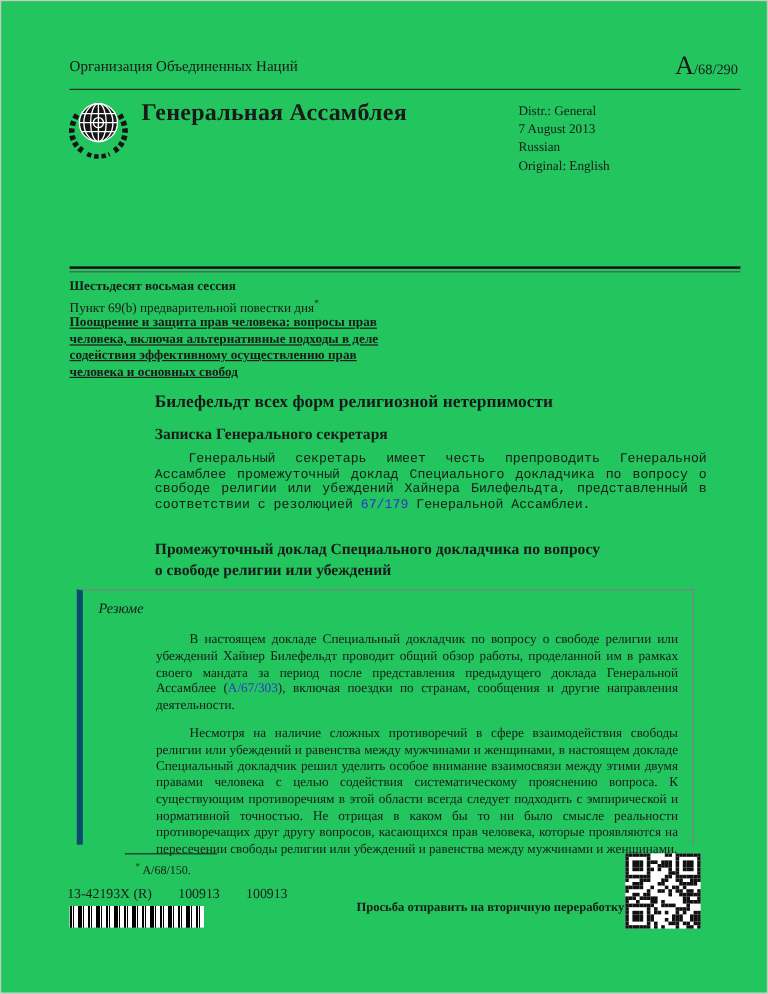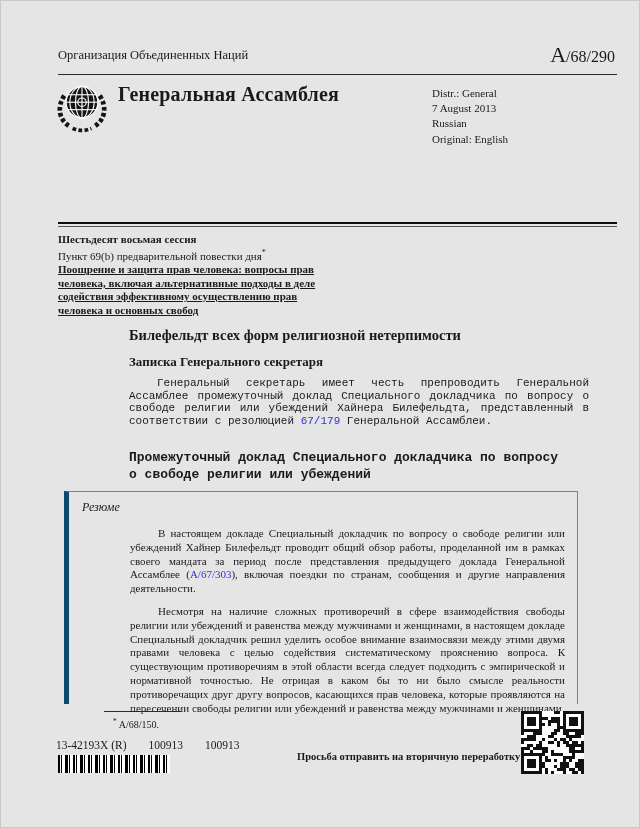--- a/index.html
+++ b/index.html
@@ -1,43 +1,43 @@
 <!DOCTYPE html>
 <html lang="ru" style="--link: #3333cc;"><head>
 <meta charset="utf-8">
 <style>
   html,body{margin:0;padding:0;background:#fff;}
   body{width:640px;height:828px;font-family:"Liberation Serif","DejaVu Serif",serif;color:#1a1a1a;}
-  .page{position:relative;width:640px;height:828px;background:#e5e5e5;box-sizing:border-box;border:1px solid #c9c9c9;overflow:hidden;}
+  .page{position:relative;width:640px;height:828px;background:#22c55e;box-sizing:border-box;border:1px solid #c9c9c9;overflow:hidden;}
   .abs{position:absolute;}
   a.doclink{color:var(--link,#3333cc);text-decoration:none;cursor:pointer;}
 
   
   .org-name{left:57px;top:47px;font-size:12.5px;}
   .doc-symbol{right:24px;top:42px;text-align:right;}
   .doc-symbol .big{font-size:22px;line-height:24px;}
-  .doc-symbol .small{font-size:16px;}
+  .doc-symbol .small{font-size:12px;}
   .rule-thin{left:57px;right:22px;top:73px;height:0;border-top:1px solid #2a2a2a;}
   .emblem{left:53px;top:76px;}
   .assembly-title{left:117px;top:82px;font-size:20px;font-weight:bold;letter-spacing:.2px;}
   .distr{left:415px;top:85px;font-size:11px;line-height:15.2px;}
 
   .rule-thick{left:57px;right:22px;top:221px;height:2px;border-top:2.4px solid #0d0d0d;border-bottom:1px solid #555;}
 
   
   .session{left:57px;top:231px;font-size:11px;line-height:14px;width:360px;}
   .session .s1{font-weight:bold;}
   .session sup{font-size:8px;}
   .agenda{left:57px;top:262px;font-size:11px;font-weight:bold;line-height:13.7px;white-space:pre-line;width:330px;}
 
   
   .main-title{left:128px;top:326px;font-size:14.5px;font-weight:bold;}
   .sub-title{left:128px;top:353px;font-size:13px;font-weight:bold;}
   .note-para{left:128px;top:376px;width:460px;font-size:11px;line-height:12.6px;text-align:justify;text-indent:28px;font-family:Liberation Mono, monospace;}
-  .report-heading{left:128px;top:449px;font-size:13px;font-weight:bold;line-height:16.5px;white-space:pre-line;width:470px;font-family:Liberation Mono, monospace;}
+  .report-heading{left:128px;top:449px;font-size:13px;font-weight:bold;line-height:16.5px;white-space:pre-line;width:470px;}
 
   
   .summary-box{left:63px;top:490px;width:514px;height:213px;border-left:5px solid #0c4a6e;border-right:1px solid #808080;border-top:1px solid #808080;box-sizing:border-box;}
   .sum-label{margin:8px 0 12px 13px;font-size:12px;font-style:italic;}
   .sum-para{margin:0 12px 9px 61px;font-size:11px;line-height:13.8px;text-align:justify;text-indent:28px;}
 
   
   .fn-rule{left:103px;top:710px;width:77px;height:0;border-top:1px solid #2a2a2a;}
   .fn-text{left:112px;top:716px;font-size:10px;}
   .fn-text sup{font-size:7.5px;}

